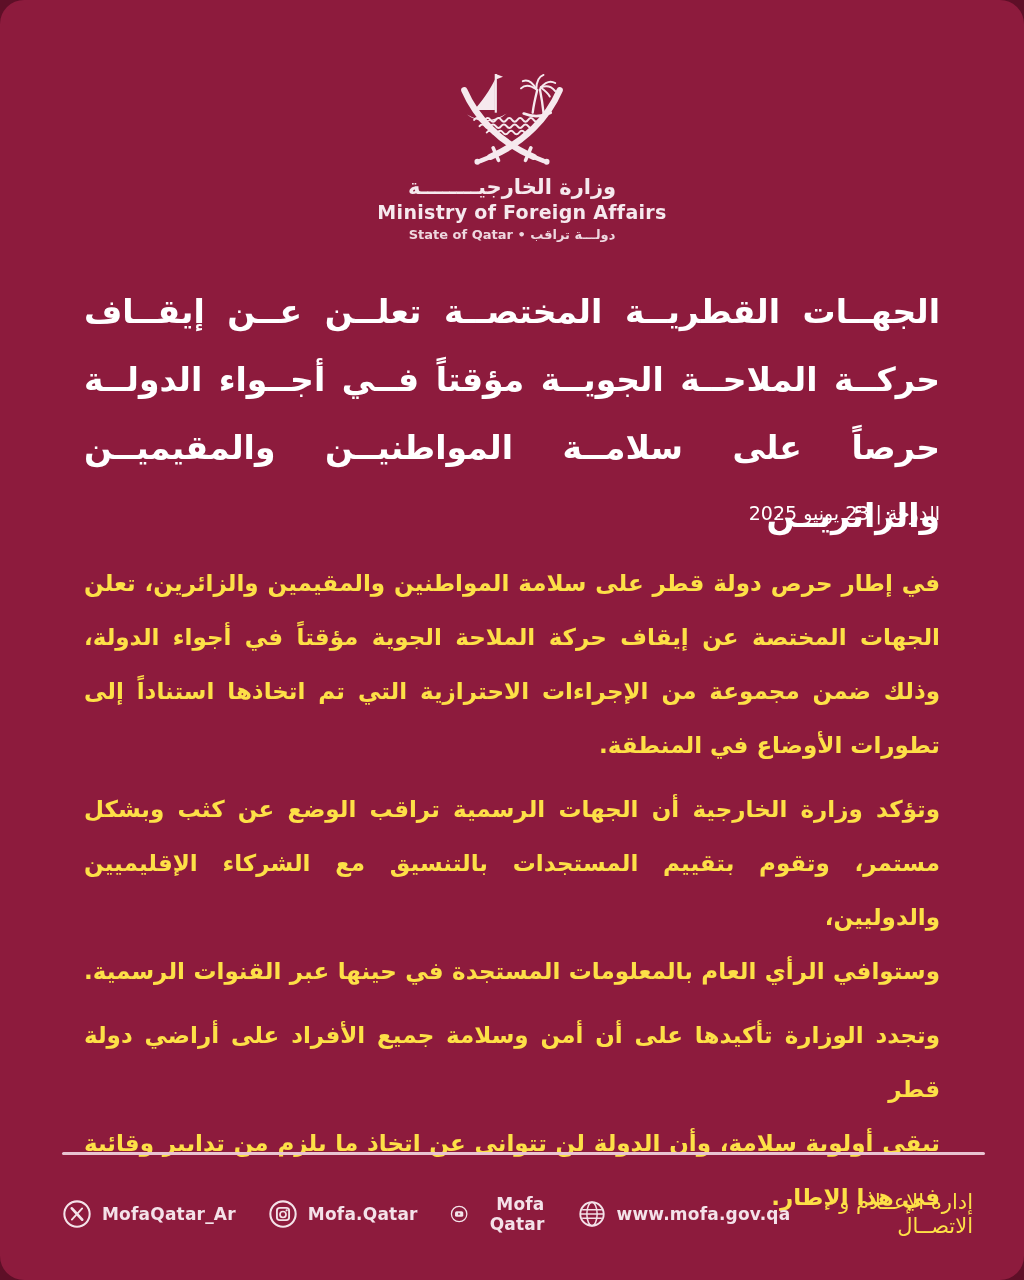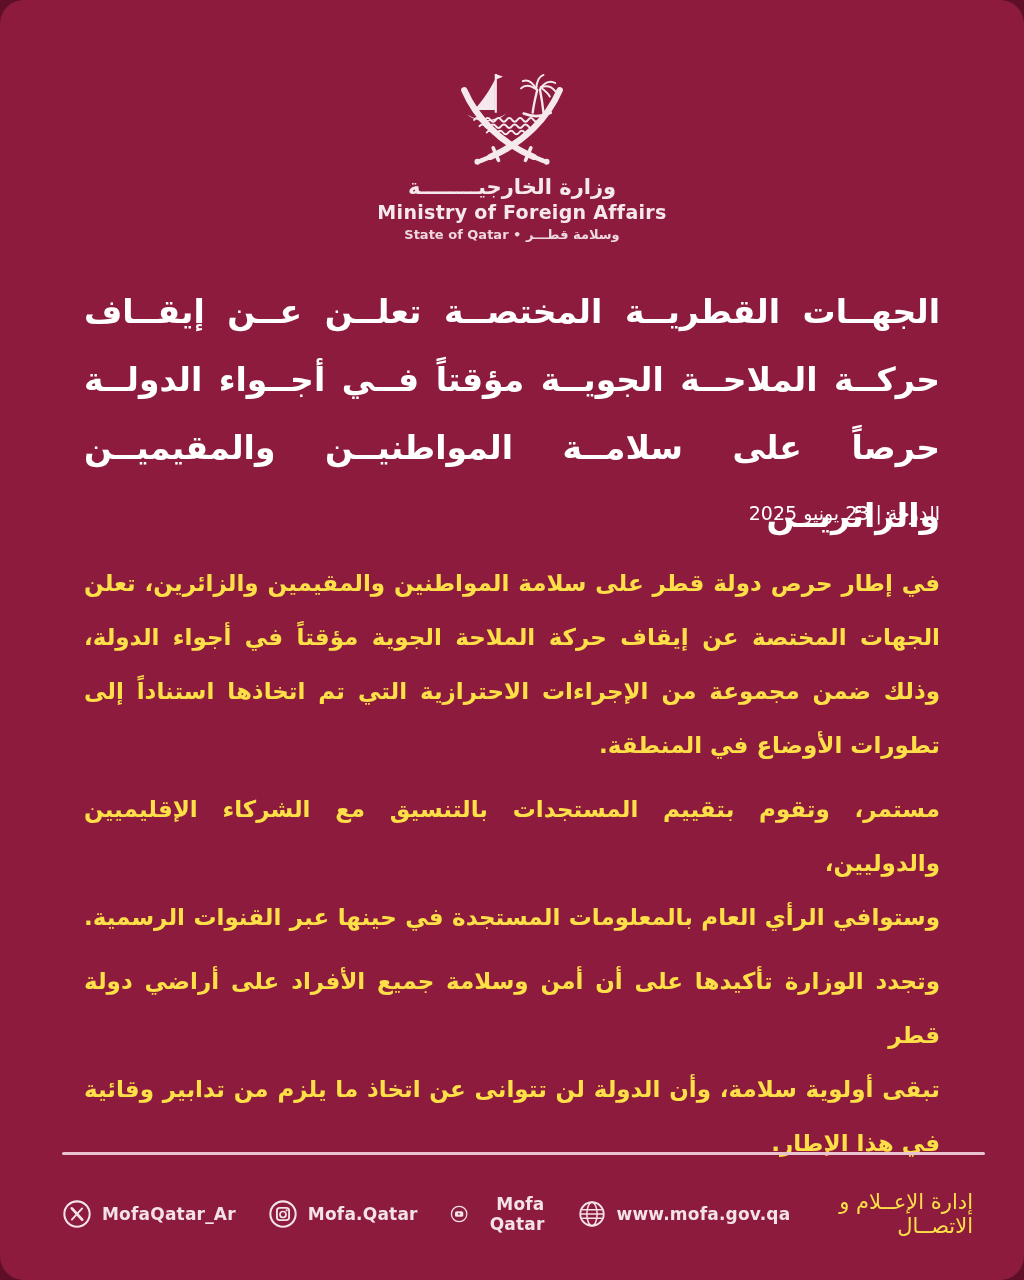--- a/index.html
+++ b/index.html
@@ -90,39 +90,40 @@
       </g>
 
       <g stroke="#f6e9ee" fill="none" stroke-width="2.2" stroke-linecap="round">
         <path d="M28,61 q3,-4 6,0 t6,0 t6,0 t6,0 t6,0 t6,0 t6,0 t6,0 t6,0 t6,0 t6,0 t6,0"></path>
         <path d="M34,68 q3,-4 6,0 t6,0 t6,0 t6,0 t6,0 t6,0 t6,0 t6,0 t6,0 t6,0"></path>
         <path d="M42,75 q3,-4 6,0 t6,0 t6,0 t6,0 t6,0 t6,0 t6,0 t6,0"></path>
       </g>
     </svg>
     <div class="ministry-ar">وزارة الخارجيــــــــة</div>
     <div class="ministry-en">Ministry of Foreign Affairs</div>
-    <div class="state-line">وسلامة قطـــر • State of Qatar</div>
+    <div class="state-line">دولـــة تراقب • State of Qatar</div>
   </header>
 
   <h1 class="headline">
     <div class="hl-line">الجهــات القطريــة المختصــة تعلــن عــن إيقــاف</div>
     <div class="hl-line">حركــة الملاحــة الجويــة مؤقتاً فــي أجــواء الدولــة</div>
     <div class="hl-line">حرصاً على سلامــة المواطنيــن والمقيميــن والزائريــن</div>
   </h1>
 
   <div class="dateline">الدوحة | 23 يونيو 2025</div>
 
   <main class="body-text">
     <div class="para">
       <div class="b-line">في إطار حرص دولة قطر على سلامة المواطنين والمقيمين والزائرين، تعلن</div>
       <div class="b-line">الجهات المختصة عن إيقاف حركة الملاحة الجوية مؤقتاً في أجواء الدولة،</div>
       <div class="b-line">وذلك ضمن مجموعة من الإجراءات الاحترازية التي تم اتخاذها استناداً إلى</div>
       <div class="b-line end">تطورات الأوضاع في المنطقة.</div>
     </div>
     <div class="para">
+      <div class="b-line">وتؤكد وزارة الخارجية أن الجهات الرسمية تراقب الوضع عن كثب وبشكل</div>
       <div class="b-line">مستمر، وتقوم بتقييم المستجدات بالتنسيق مع الشركاء الإقليميين والدوليين،</div>
       <div class="b-line">وستوافي الرأي العام بالمعلومات المستجدة في حينها عبر القنوات الرسمية.</div>
     </div>
     <div class="para">
       <div class="b-line">وتجدد الوزارة تأكيدها على أن أمن وسلامة جميع الأفراد على أراضي دولة قطر</div>
       <div class="b-line">تبقى أولوية سلامة، وأن الدولة لن تتوانى عن اتخاذ ما يلزم من تدابير وقائية</div>
       <div class="b-line end">في هذا الإطار.</div>
     </div>
   </main>
 

